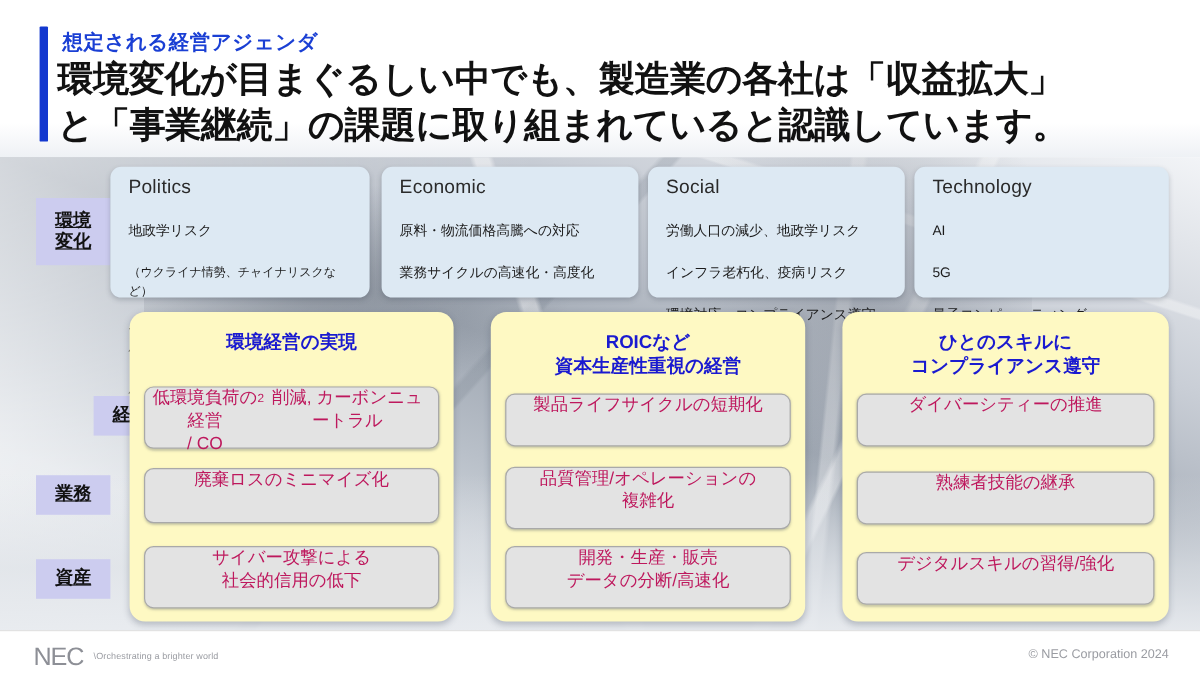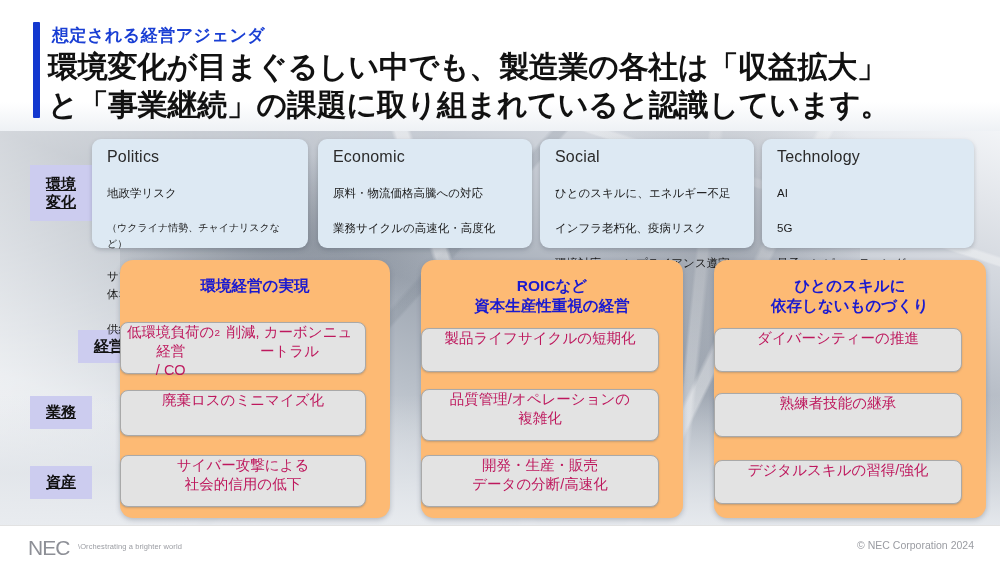--- a/index.html
+++ b/index.html
@@ -48,22 +48,22 @@
     font-size:15px;line-height:1.22;white-space:pre-line;text-decoration:underline;}
 
   
   .pest{position:absolute;background:#dde9f3;border-radius:9px;
     box-shadow:0 2px 4px rgba(70,80,95,.28);padding:9px 13px 10px 15px;box-sizing:border-box;}
   .pest-title{font-size:16px;color:#2a2a2a;margin-bottom:2px;letter-spacing:.2px;}
   .pest-body{font-size:11.5px;color:#1b1b1b;line-height:1.52;white-space:pre-line;}
   .pest-body .sm{font-size:10px;}
 
   
-  .col{position:absolute;background:#fdba74;border-radius:13px;
-    box-shadow:0 2px 5px rgba(70,80,95,.3);box-sizing:border-box;margin-left:12px;}
+  .col{position:absolute;background:#fef9c3;border-radius:13px;
+    box-shadow:0 2px 5px rgba(70,80,95,.3);box-sizing:border-box;}
   .col-title{position:absolute;left:0;width:100%;text-align:center;
     color:#1a1ad0;font-weight:bold;font-size:15.5px;line-height:1.3;white-space:pre-line;}
   .card{position:absolute;background:#e3e3e3;border:1px solid #a9a9a9;border-radius:8px;
     display:flex;align-items:flex-start;justify-content:center;text-align:center;
     font-size:14.5px;color:#be185d;line-height:1.32;white-space:pre-line;
     box-shadow:0 1px 2px rgba(80,88,100,.3);box-sizing:border-box;padding:0 6px;}
   .card sub{font-size:.68em;vertical-align:baseline;position:relative;top:3px;}
 
   
   .footer{position:absolute;left:0;top:525px;width:1000px;height:36px;background:#ffffff;
@@ -110,21 +110,21 @@
     <div class="pest-title">Economic</div>
     <div class="pest-body">
       <div>原料・物流価格高騰への対応</div>
       <div>業務サイクルの高速化・高度化</div>
     </div>
   </div>
 
   <div class="pest" style="left:540px;top:139px;width:214px;height:109px;">
     <div class="pest-title">Social</div>
     <div class="pest-body">
-      <div>ひとのスキルに、エネルギー不足</div>
+      <div>労働人口の減少、地政学リスク</div>
       <div>インフラ老朽化、疫病リスク</div>
       <div>環境対応、コンプライアンス遵守</div>
       <div>Well-being経営</div>
     </div>
   </div>
 
   <div class="pest" style="left:762px;top:139px;width:212px;height:109px;">
     <div class="pest-title">Technology</div>
     <div class="pest-body">
       <div>AI</div>
@@ -144,21 +144,21 @@
   <div class="col" style="left:409px;top:260px;width:262px;height:258px;">
     <div class="col-title" style="top:16px;">ROICなど
 資本生産性重視の経営</div>
   </div>
   <div class="card" style="left:421px;top:328px;width:238px;height:44px;">製品ライフサイクルの短期化</div>
   <div class="card" style="left:421px;top:389px;width:238px;height:52px;">品質管理/オペレーションの<br>複雑化</div>
   <div class="card" style="left:421px;top:455px;width:238px;height:52px;">開発・生産・販売<br>データの分断/高速化</div>
 
   <div class="col" style="left:702px;top:260px;width:272px;height:258px;">
     <div class="col-title" style="top:16px;">ひとのスキルに
-依存しないものづくり</div>
+コンプライアンス遵守</div>
   </div>
   <div class="card" style="left:714px;top:328px;width:248px;height:44px;">ダイバーシティーの推進</div>
   <div class="card" style="left:714px;top:393px;width:248px;height:44px;">熟練者技能の継承</div>
   <div class="card" style="left:714px;top:460px;width:248px;height:44px;">デジタルスキルの習得/強化</div>
 
   <div class="footer"></div>
   <div class="nec-logo">NEC</div>
   <div class="nec-tag">\Orchestrating a brighter world</div>
   <div class="copyright">© NEC Corporation 2024</div>
 

